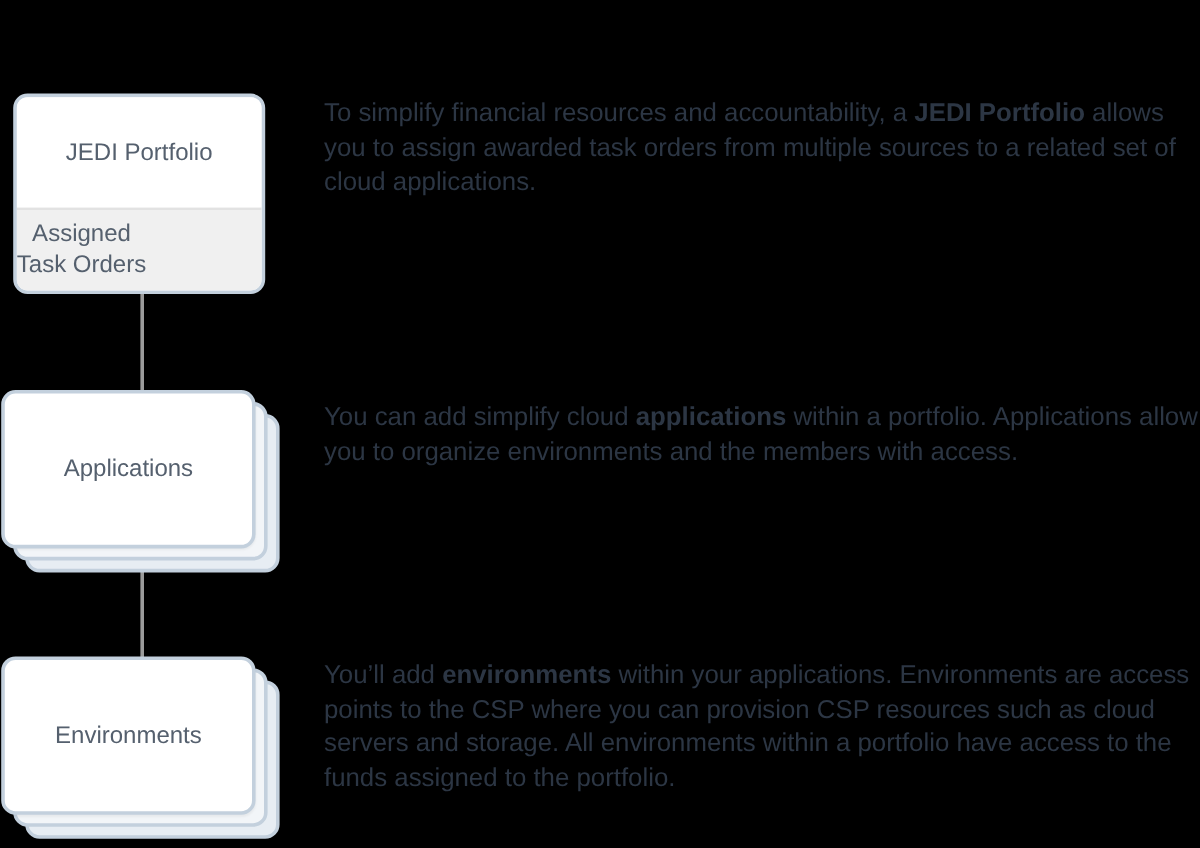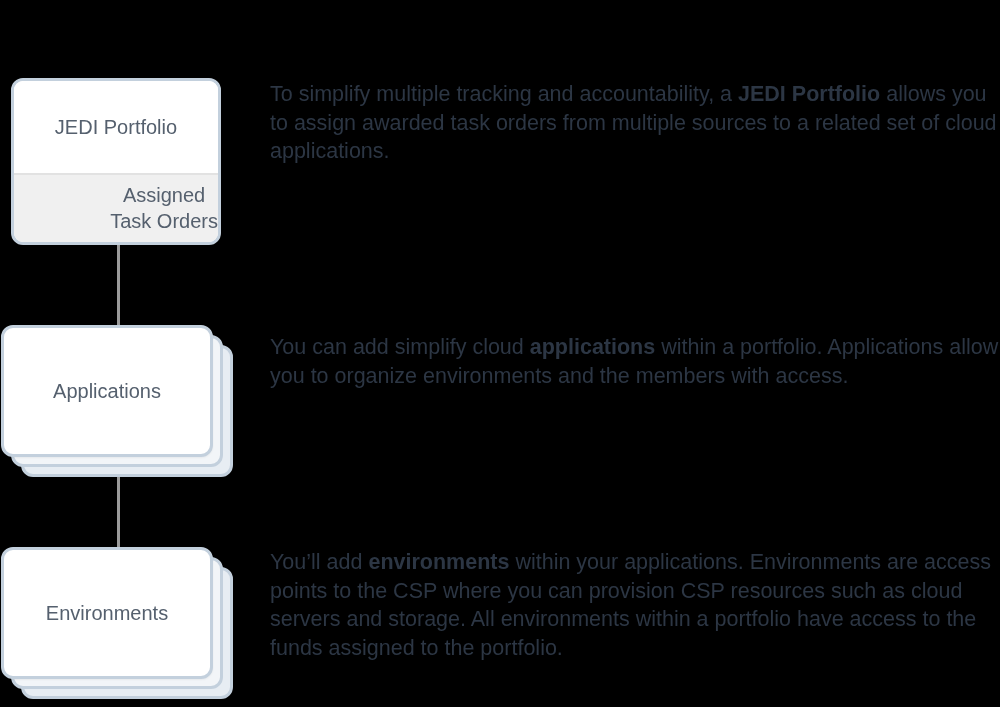--- a/index.html
+++ b/index.html
@@ -56,21 +56,21 @@
   .jedi-divider {
     height: 2px;
     background: #e2e2e2;
     width: 100%;
   }
   .jedi-bottom {
     flex: 1;
     background: #f0f0f0;
     display: flex;
     align-items: center;
-    justify-content: flex-end;
+    justify-content: flex-start;
     text-align: center;
     padding-bottom: 2px;
   }
 
   .card-label {
     color: #55606e;
     font-size: 20px;
     line-height: 26px;
     font-weight: 400;
     text-align: center;
@@ -152,21 +152,21 @@
 
   <div class="stack" id="environments-stack">
     <div class="sheet back3"></div>
     <div class="sheet back2"></div>
     <div class="sheet front">
       <span class="card-label">Environments</span>
     </div>
   </div>
 
   <div class="para" id="para-portfolio">
-    <span>To simplify multiple tracking and accountability, a </span><b>JEDI Portfolio</b><span> allows you to assign awarded task orders from multiple sources to a related set of cloud applications.</span>
+    <span>To simplify financial resources and accountability, a </span><b>JEDI Portfolio</b><span> allows you to assign awarded task orders from multiple sources to a related set of cloud applications.</span>
   </div>
 
   <div class="para" id="para-applications">
     <span>You can add simplify cloud </span><b>applications</b><span> within a portfolio. Applications allow you to organize environments and the members with access.</span>
   </div>
 
   <div class="para" id="para-environments">
     <span>You’ll add </span><b>environments</b><span> within your applications. Environments are access points to the CSP where you can provision CSP resources such as cloud servers and storage. All environments within a portfolio have access to the funds assigned to the portfolio.</span>
   </div>
 

